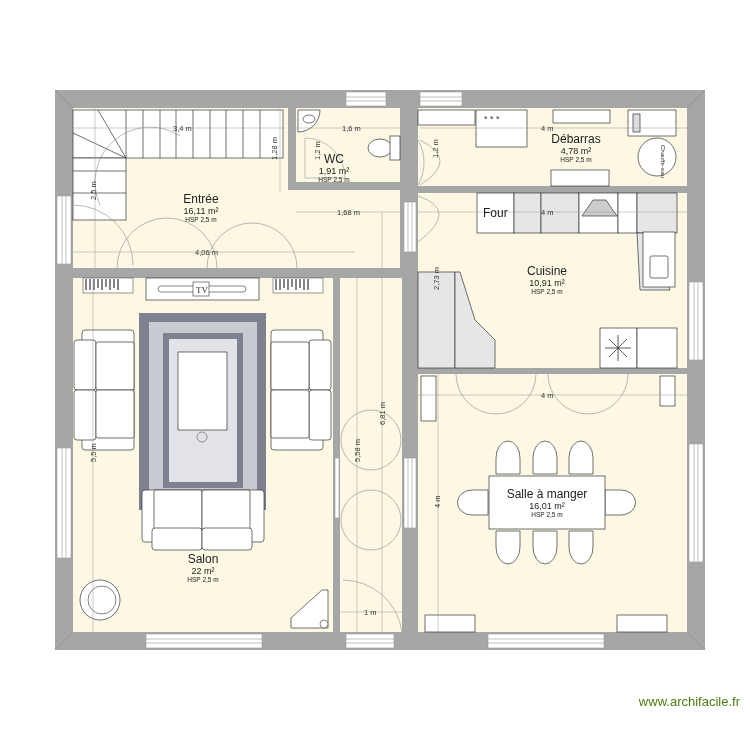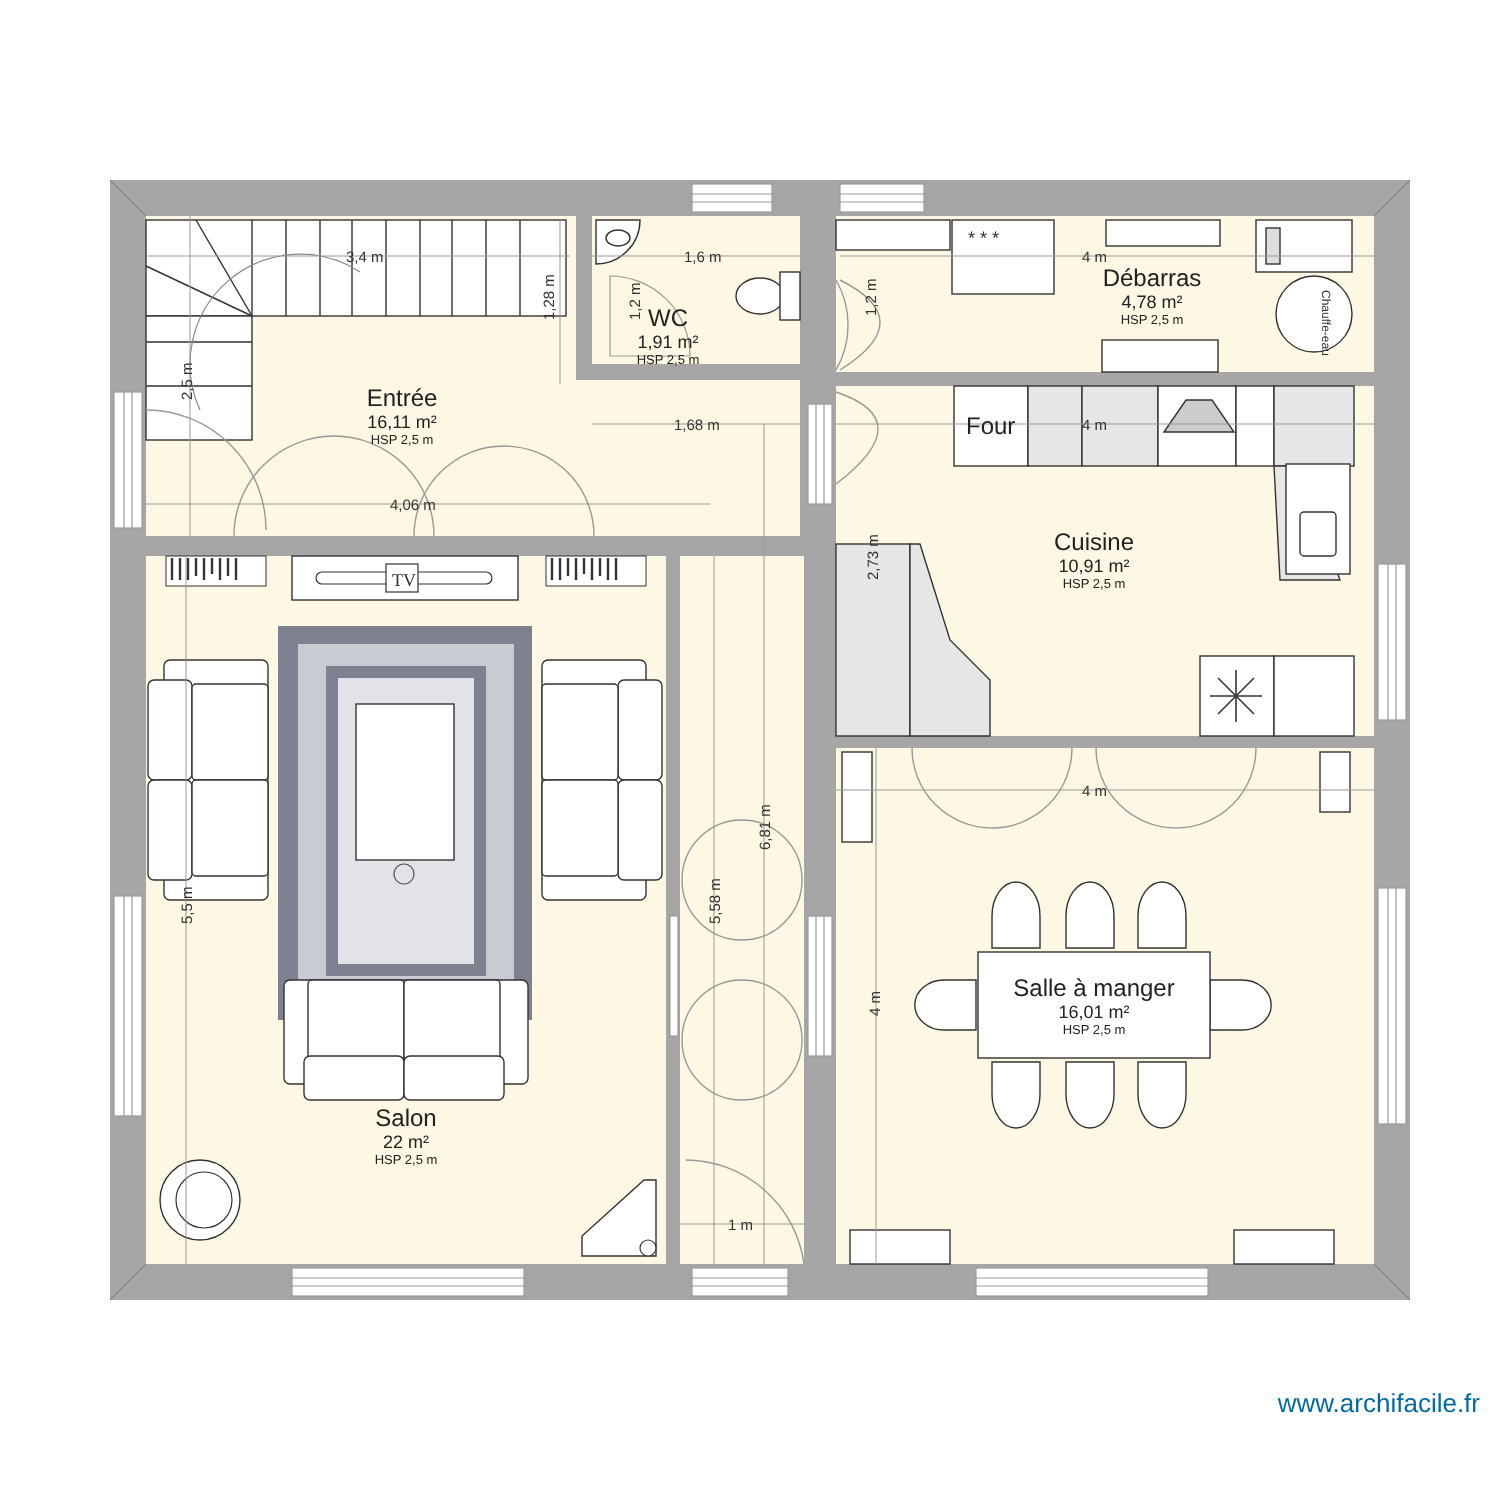--- a/index.html
+++ b/index.html
@@ -1,20 +1,20 @@
 <!DOCTYPE html>
 <html><head>
 <meta charset="utf-8">
 <style>
   html, body { margin:0; padding:0; background:#ffffff; }
   body { width:750px; height:750px; position:relative; overflow:hidden; font-family:"Liberation Sans", sans-serif; }
   #plan { position:absolute; left:0; top:0; width:750px; height:750px; }
   .room-label { font-family:"Liberation Sans", sans-serif; fill:#222; }
   .dim { font-family:"Liberation Sans", sans-serif; font-size:7.5px; fill:#333; }
-  .watermark { position:absolute; right:10px; top:694px; font-size:13px; color:#0369a1; font-family:"Liberation Sans", sans-serif; }
+  .watermark { position:absolute; right:10px; top:694px; font-size:13px; color:#4d7c0f; font-family:"Liberation Sans", sans-serif; }
 </style>
 </head>
 <body>
 
 <svg id="plan" viewBox="0 0 750 750" xmlns="http://www.w3.org/2000/svg">
 
   <g>
     <rect x="55" y="90" width="650" height="560" fill="#a6a6a6"></rect>
 
     <rect x="73" y="108" width="327" height="160" fill="#fdf8e4"></rect>

